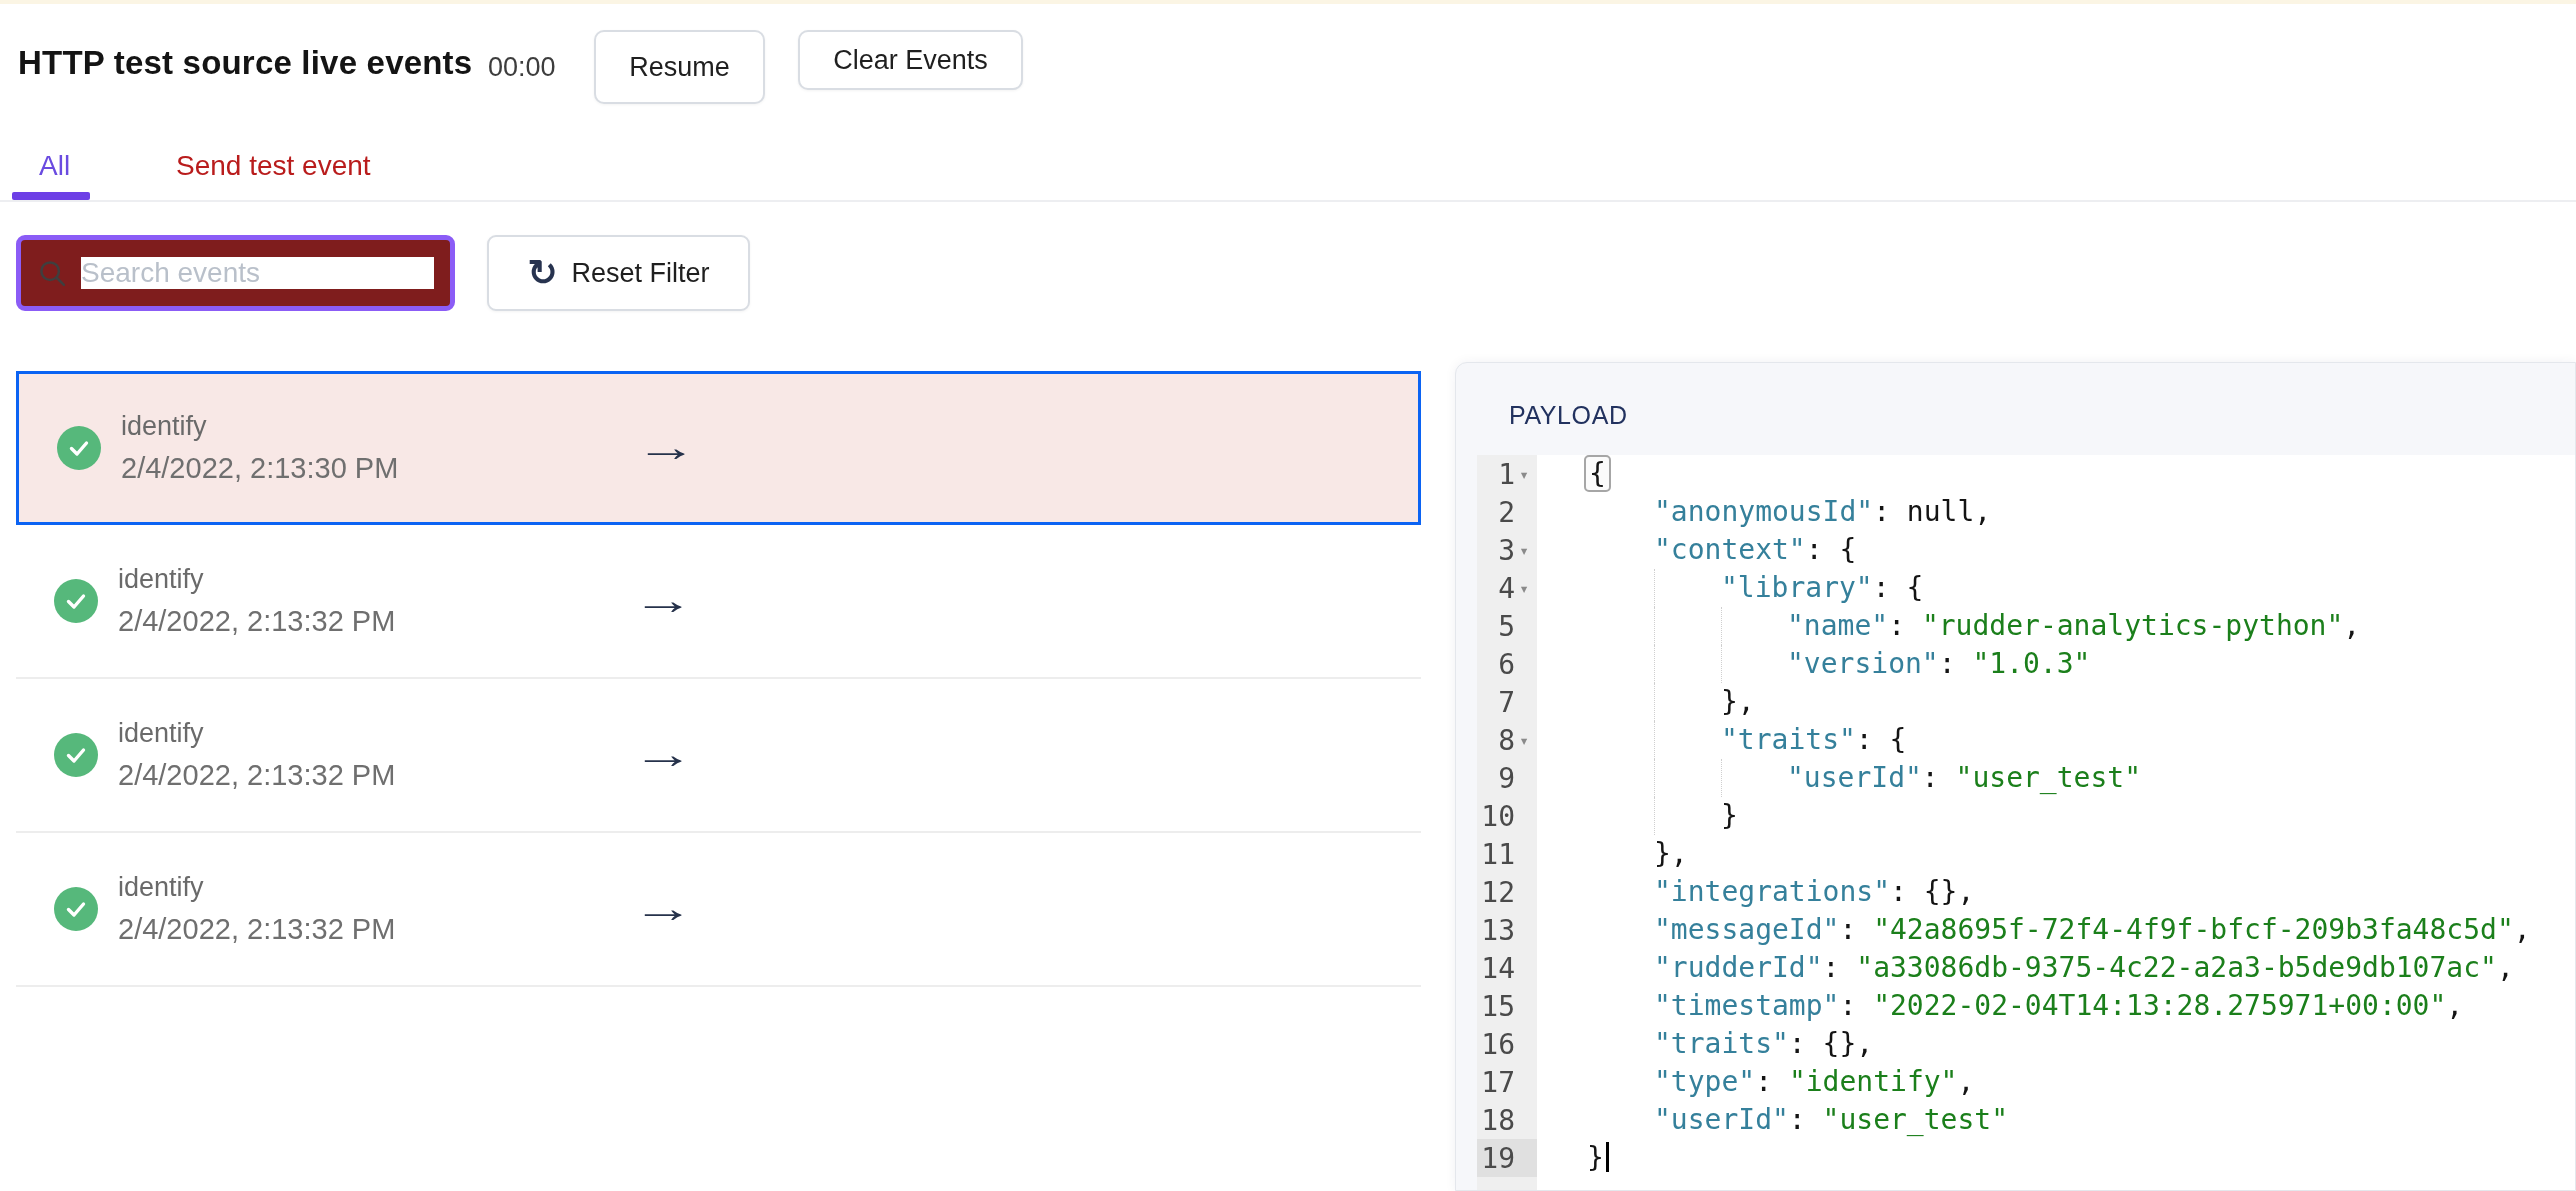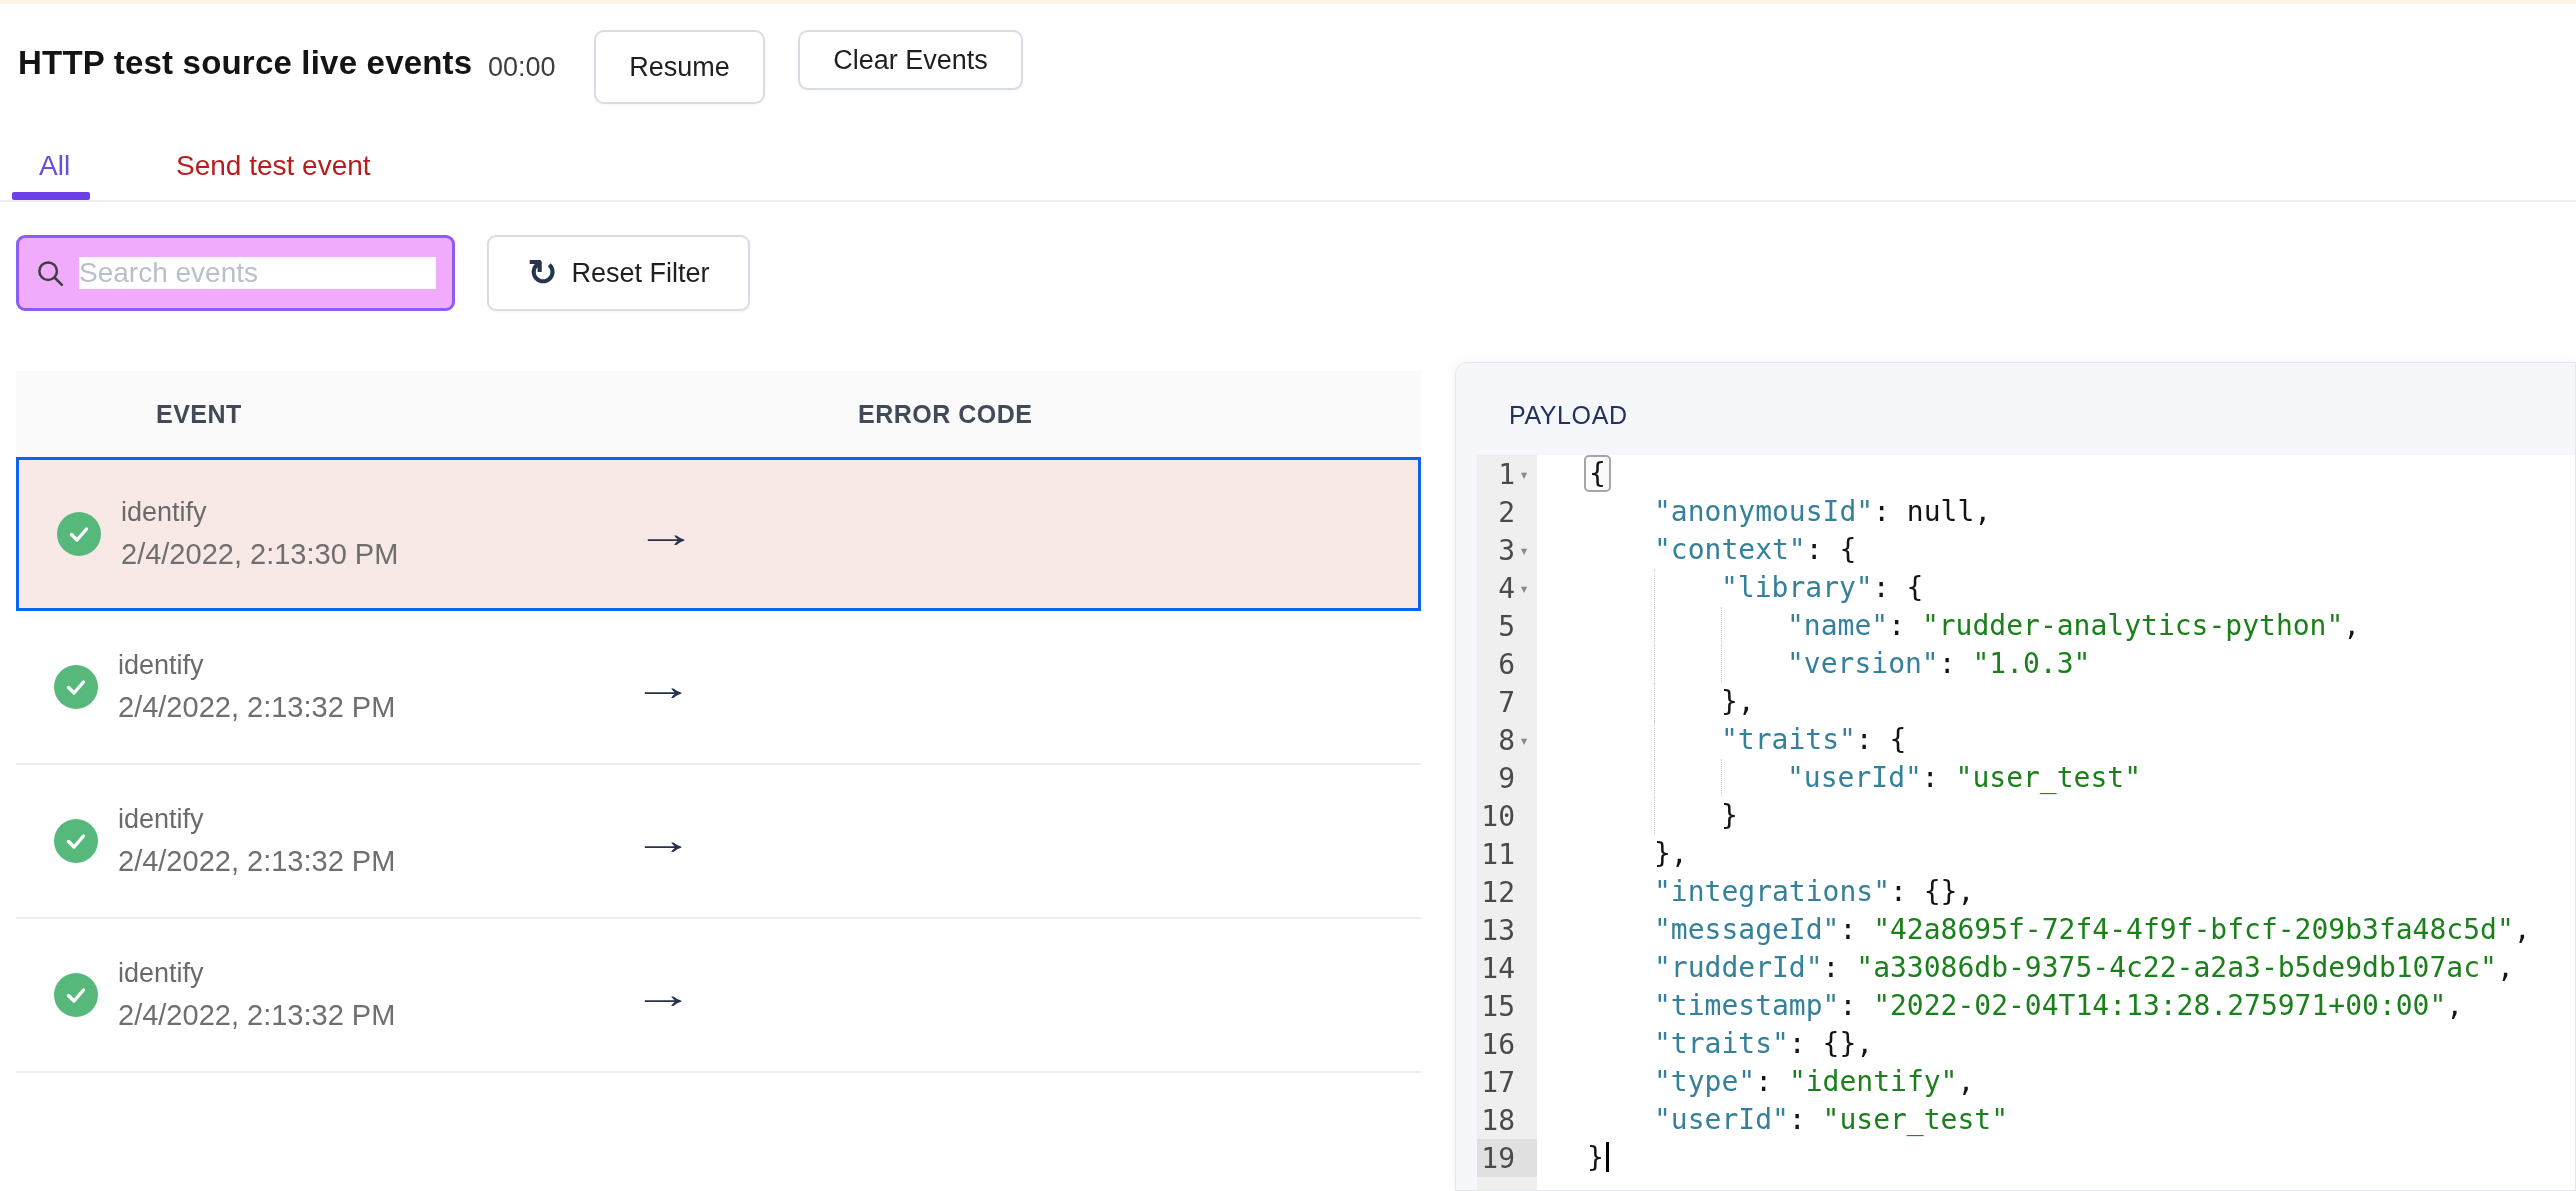--- a/index.html
+++ b/index.html
@@ -31,22 +31,22 @@
   .btn-clear{left:798px;top:30px;width:225px;height:60px;}
 
   
   .tab{position:absolute;top:150px;font-size:28px;cursor:pointer;}
   .tab-all{left:39px;color:var(--accent-purple);}
   .tab-send{left:176px;color:#b91c1c;}
   .ink-bar{left:12px;top:192px;width:78px;height:8px;background:var(--ink-bar);border-radius:2px;}
   .tabs-divider{left:0;top:200px;width:2576px;height:2px;background:#edeef1;}
 
   
-  .search-box{left:16px;top:235px;width:439px;height:76px;border:3px solid #8b5cf6;border-radius:9px;
-    background:#f0abfc;display:flex;align-items:center;padding:12px 16px;gap:14px;}
+  .search-box{left:16px;top:235px;width:439px;height:76px;border:5px solid #8b5cf6;border-radius:9px;
+    background:#7f1d1d;display:flex;align-items:center;padding:12px 16px;gap:14px;}
   .search-box input{border:none;outline:none;font-size:28px;flex:1;min-width:0;
     font-family:"Liberation Sans",sans-serif;color:#333;}
   .search-box input::placeholder{color:#b9c0ca;}
   .btn-reset{left:487px;top:235px;width:263px;height:76px;border-radius:9px;}
   .reset-glyph{font-size:36px;font-weight:700;color:#27334f;line-height:1;}
 
   
   .table{left:16px;top:371px;width:1405px;}
   .thead{height:86px;background:#fafafa;position:relative;display:flex;align-items:center;}
   .th{font-size:25px;font-weight:700;color:#404a59;letter-spacing:0.5px;}
@@ -113,24 +113,20 @@
   </svg>
   <input type="text" placeholder="Search events" style="">
 </div>
 
 <button class="btn btn-reset">
   <span class="reset-glyph">↻</span>
   <span>Reset Filter</span>
 </button>
 
 <div class="abs table">
-  <div class="thead">
-    <span class="th th-event">EVENT</span>
-    <span class="th th-error">ERROR CODE</span>
-  </div>
   <div id="event-rows">
       <div class="row selected">
         <span class="status">
           <svg width="24" height="24" viewBox="0 0 24 24" fill="none" stroke="#ffffff" stroke-width="3.4" stroke-linecap="round" stroke-linejoin="round">
             <polyline points="4.5,12.5 10,18 19.5,7"></polyline>
           </svg>
         </span>
         <div class="texts">
           <div class="ev-name">identify</div>
           <div class="ev-time">2/4/2022, 2:13:30 PM</div>

